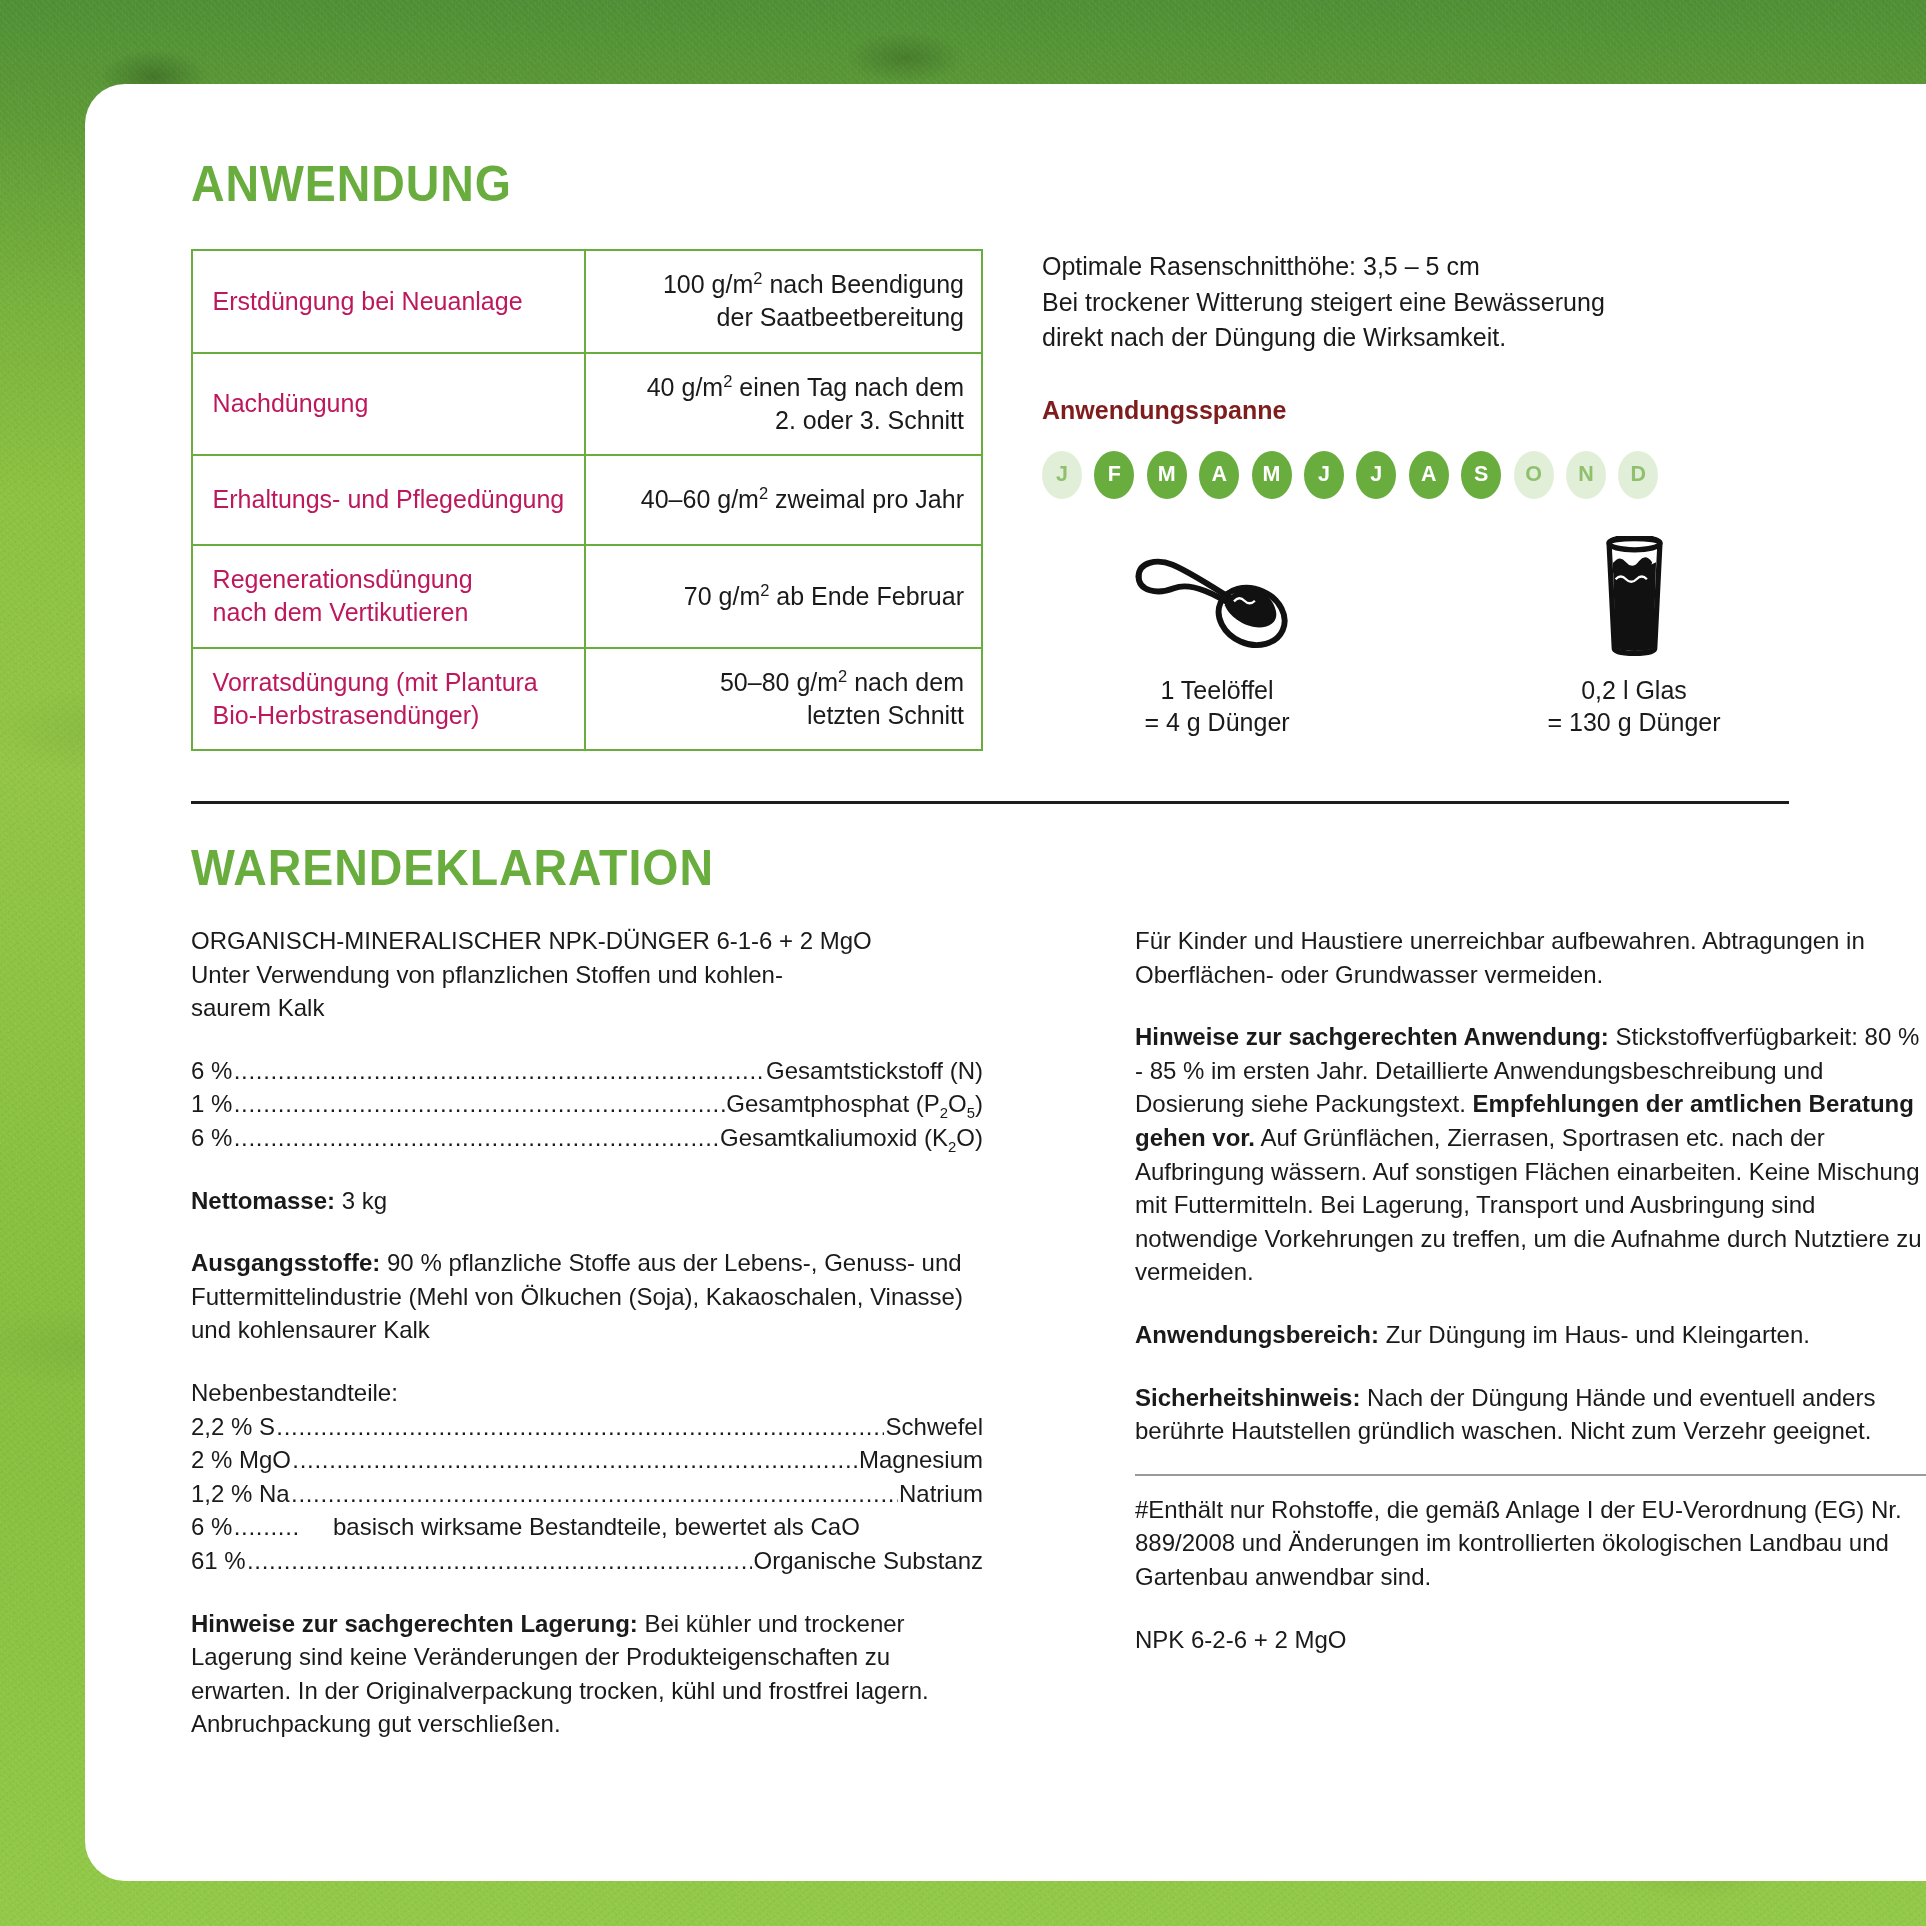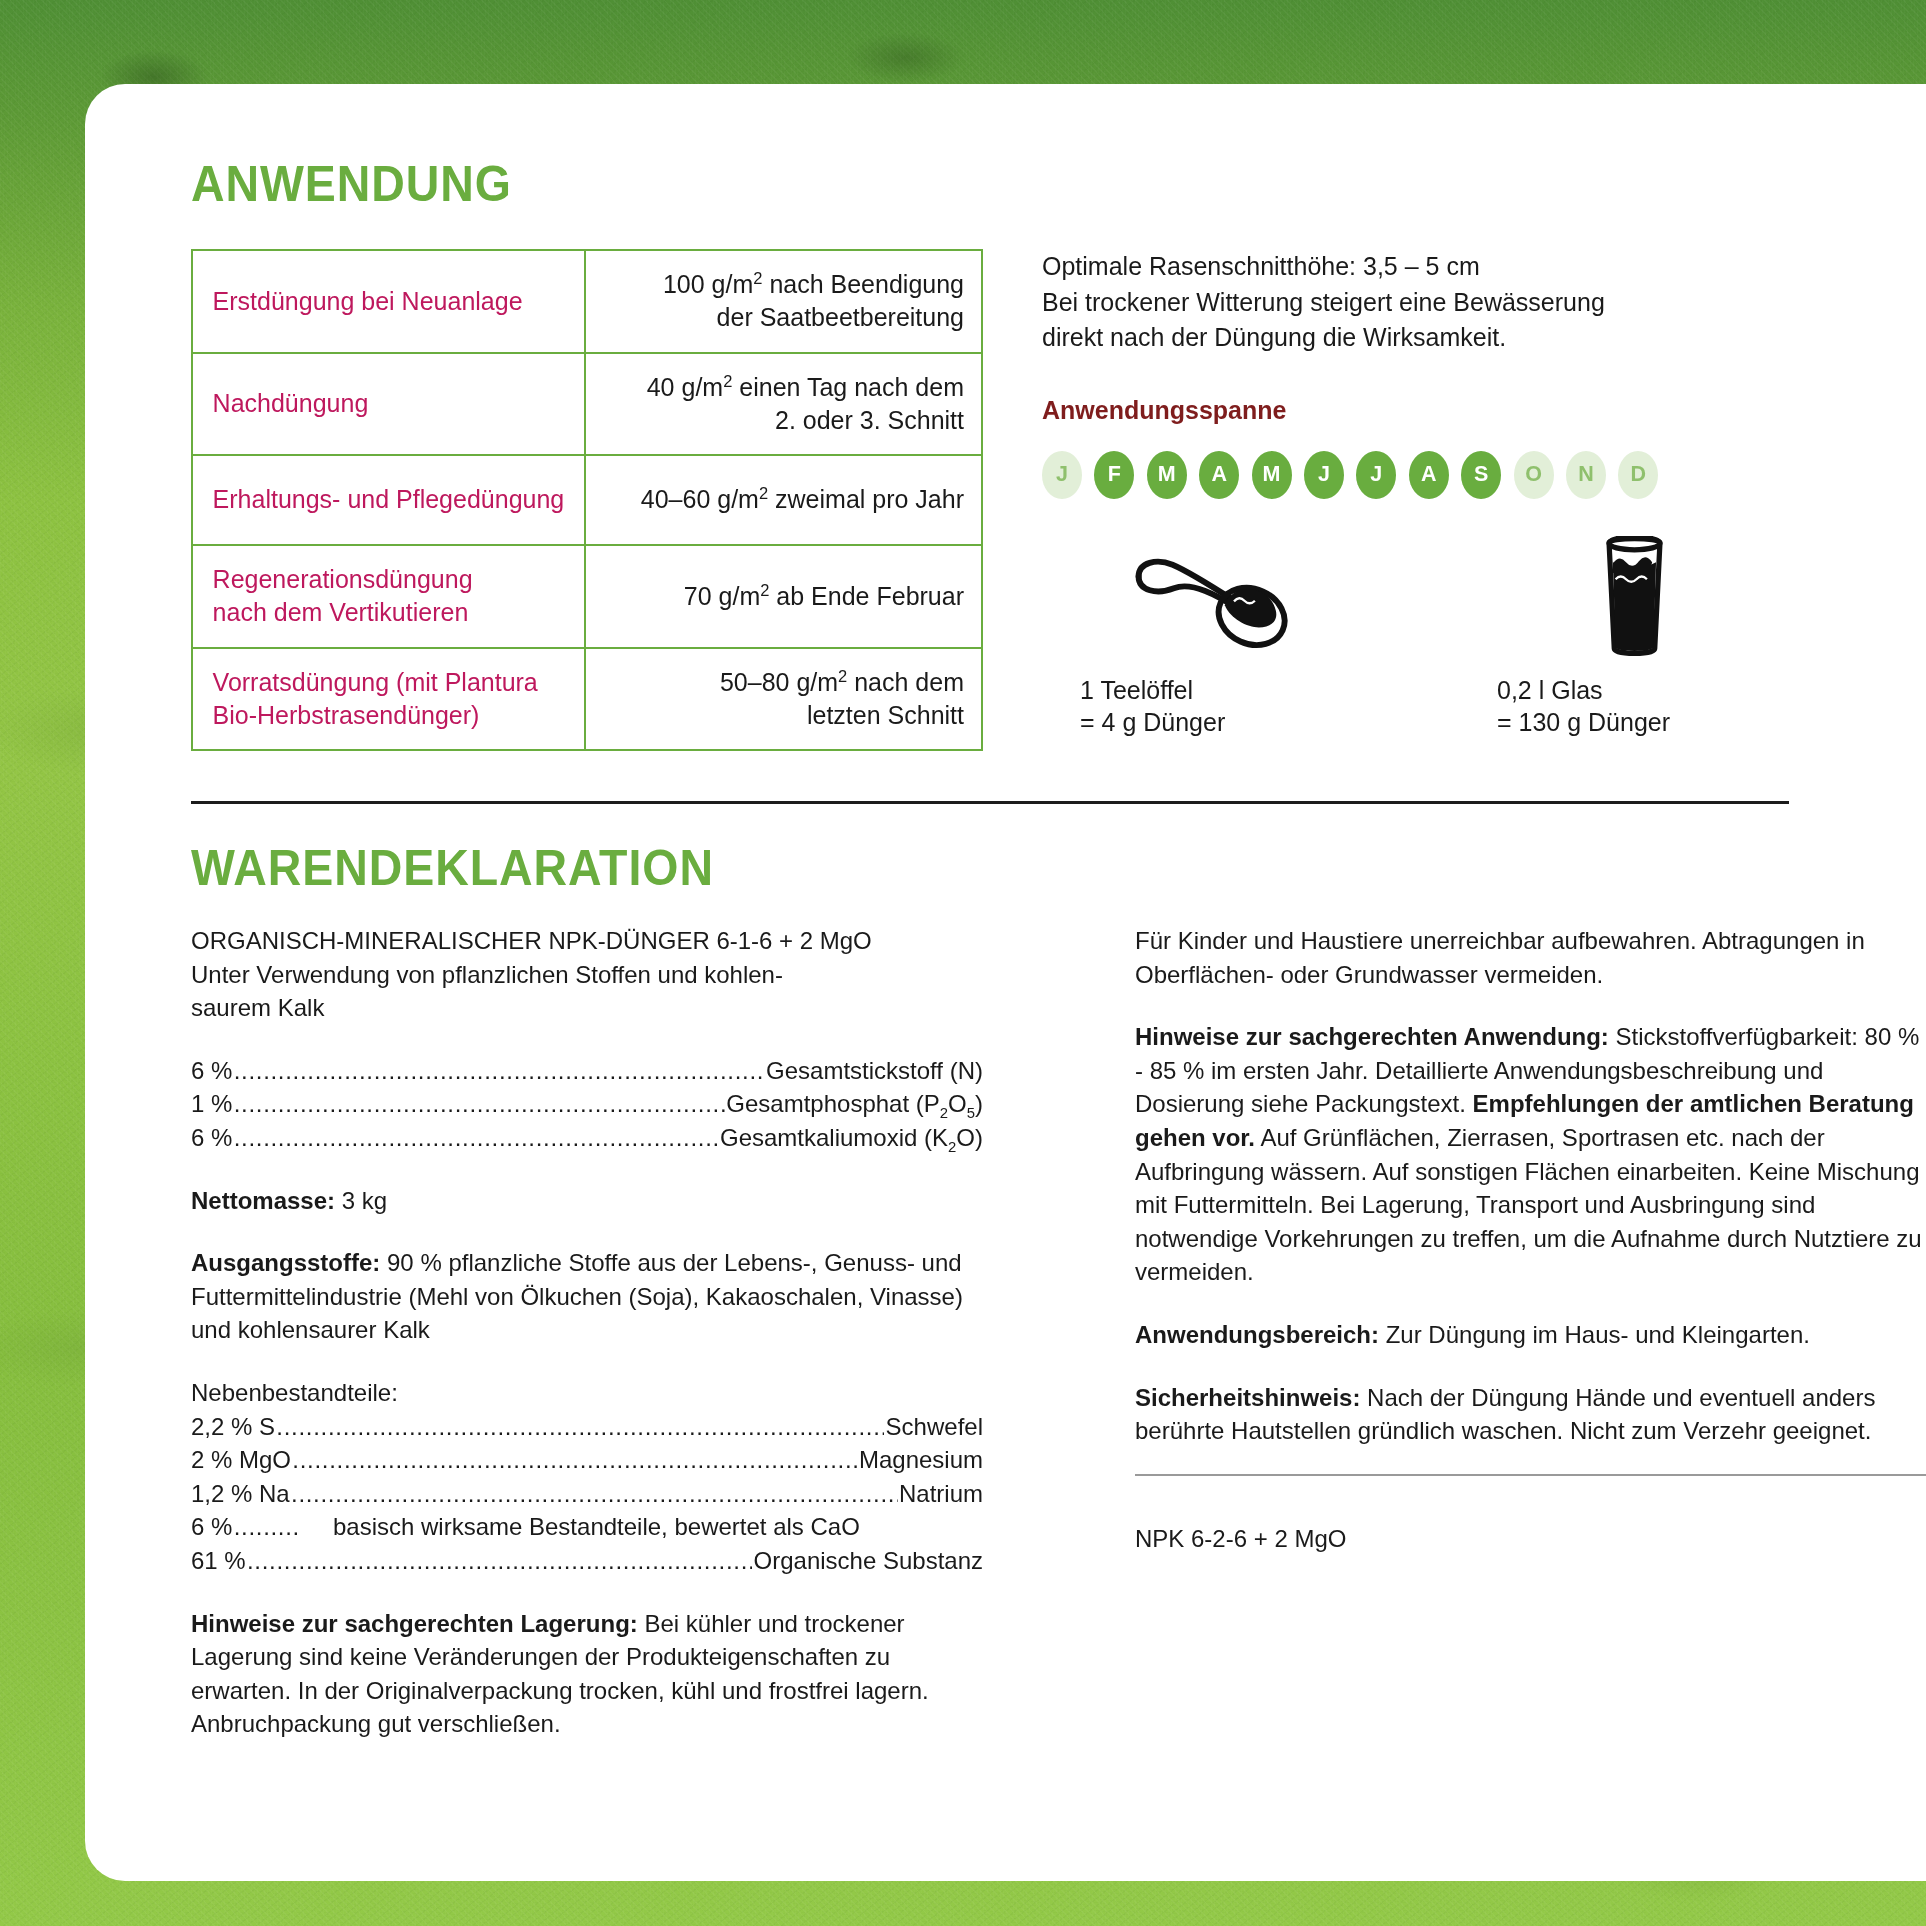--- a/index.html
+++ b/index.html
@@ -168,20 +168,21 @@
   .month.on  { background: #69ad3f; color: #ffffff; }
   .month.off { background: #e2efd8; color: #8fc06d; }
 
   
   .dose-row {
     margin-top: 37px;
     display: flex;
   }
   .dose {
     width: 274px;
+    text-align: center;
   }
   .dose:first-child { margin-left: 38px; }
   .dose:last-child  { margin-left: 143px; }
   .dose .art {
     height: 121px;
     display: flex;
     align-items: flex-end;
     justify-content: center;
   }
   .dose .cap {
@@ -483,20 +484,21 @@
 
         <div class="body-text">
           <b>Sicherheitshinweis:</b>
           <span>Nach der Düngung Hände und eventuell anders berührte Hautstellen gründlich waschen. Nicht zum Verzehr geeignet.</span>
         </div>
 
         <hr class="hr-thin">
 
         <div class="gap-sm"></div>
 
+        <div class="body-text">#Enthält nur Rohstoffe, die gemäß Anlage I der EU-Verordnung (EG) Nr. 889/2008 und Änderungen im kontrollierten ökologischen Landbau und Gartenbau anwendbar sind.</div>
 
         <div class="gap"></div>
 
         <div class="body-text">NPK 6-2-6 + 2 MgO</div>
 
       </div>
 
     </div>
   </div>
 

